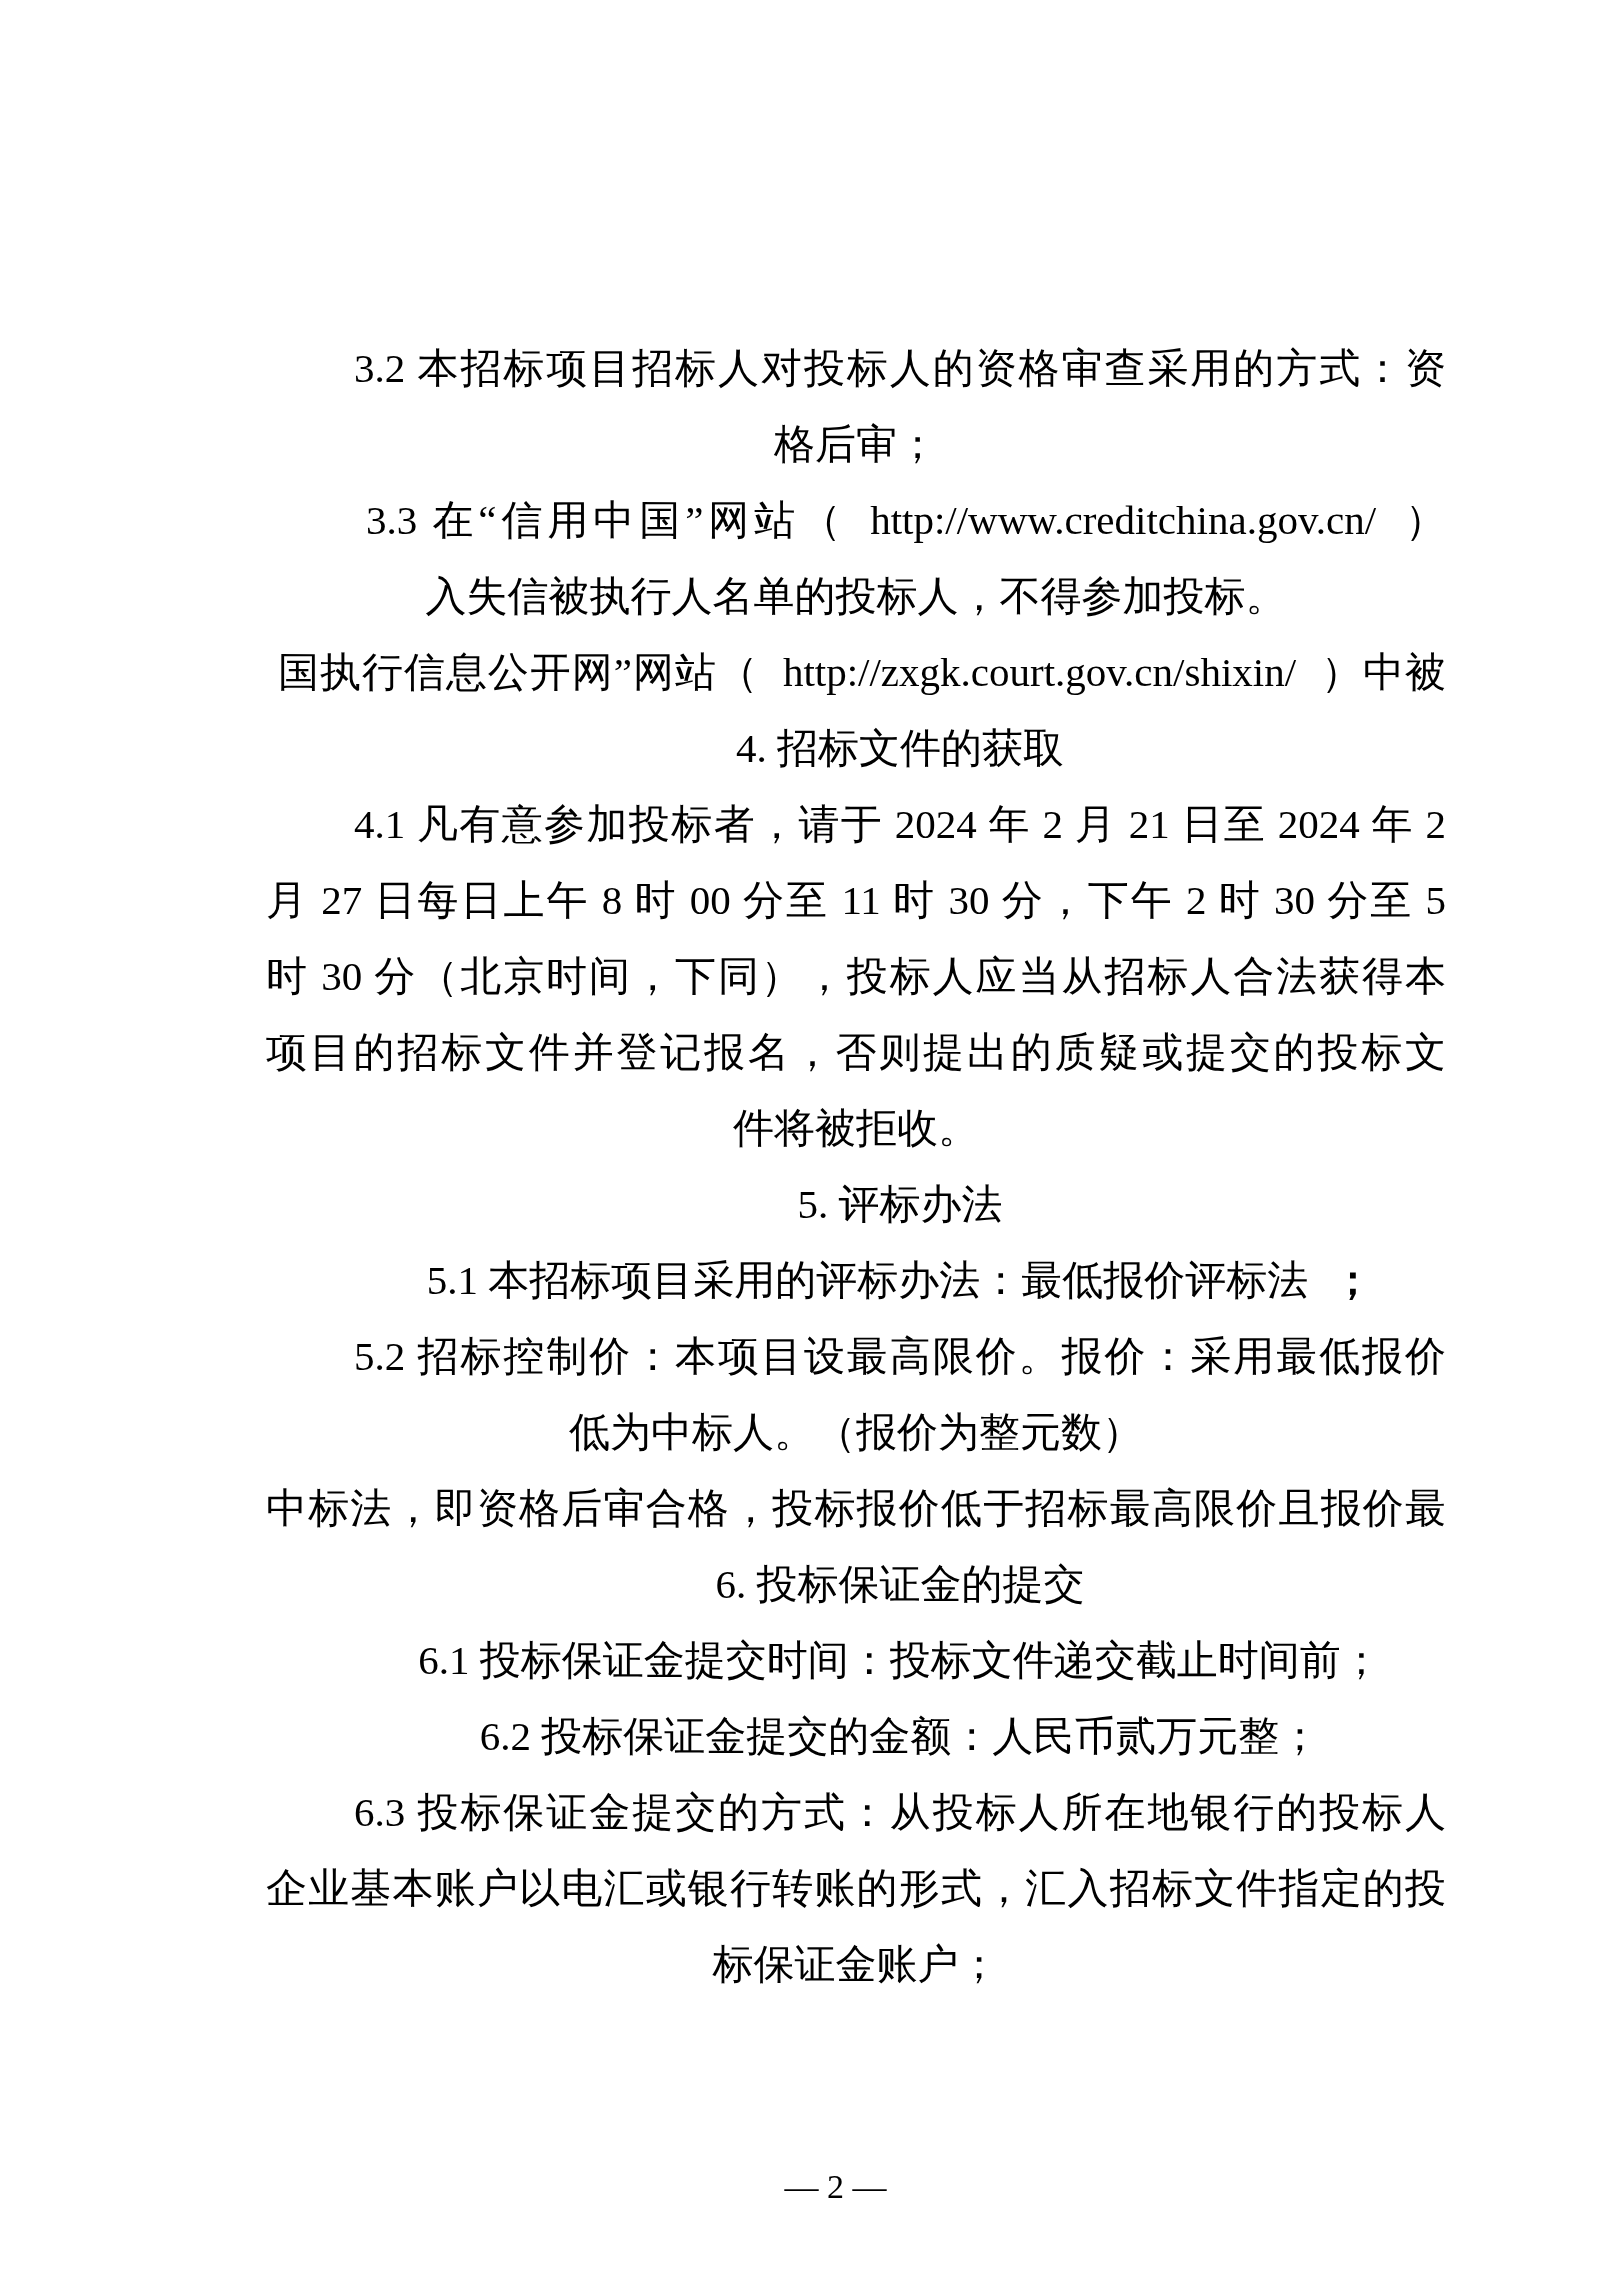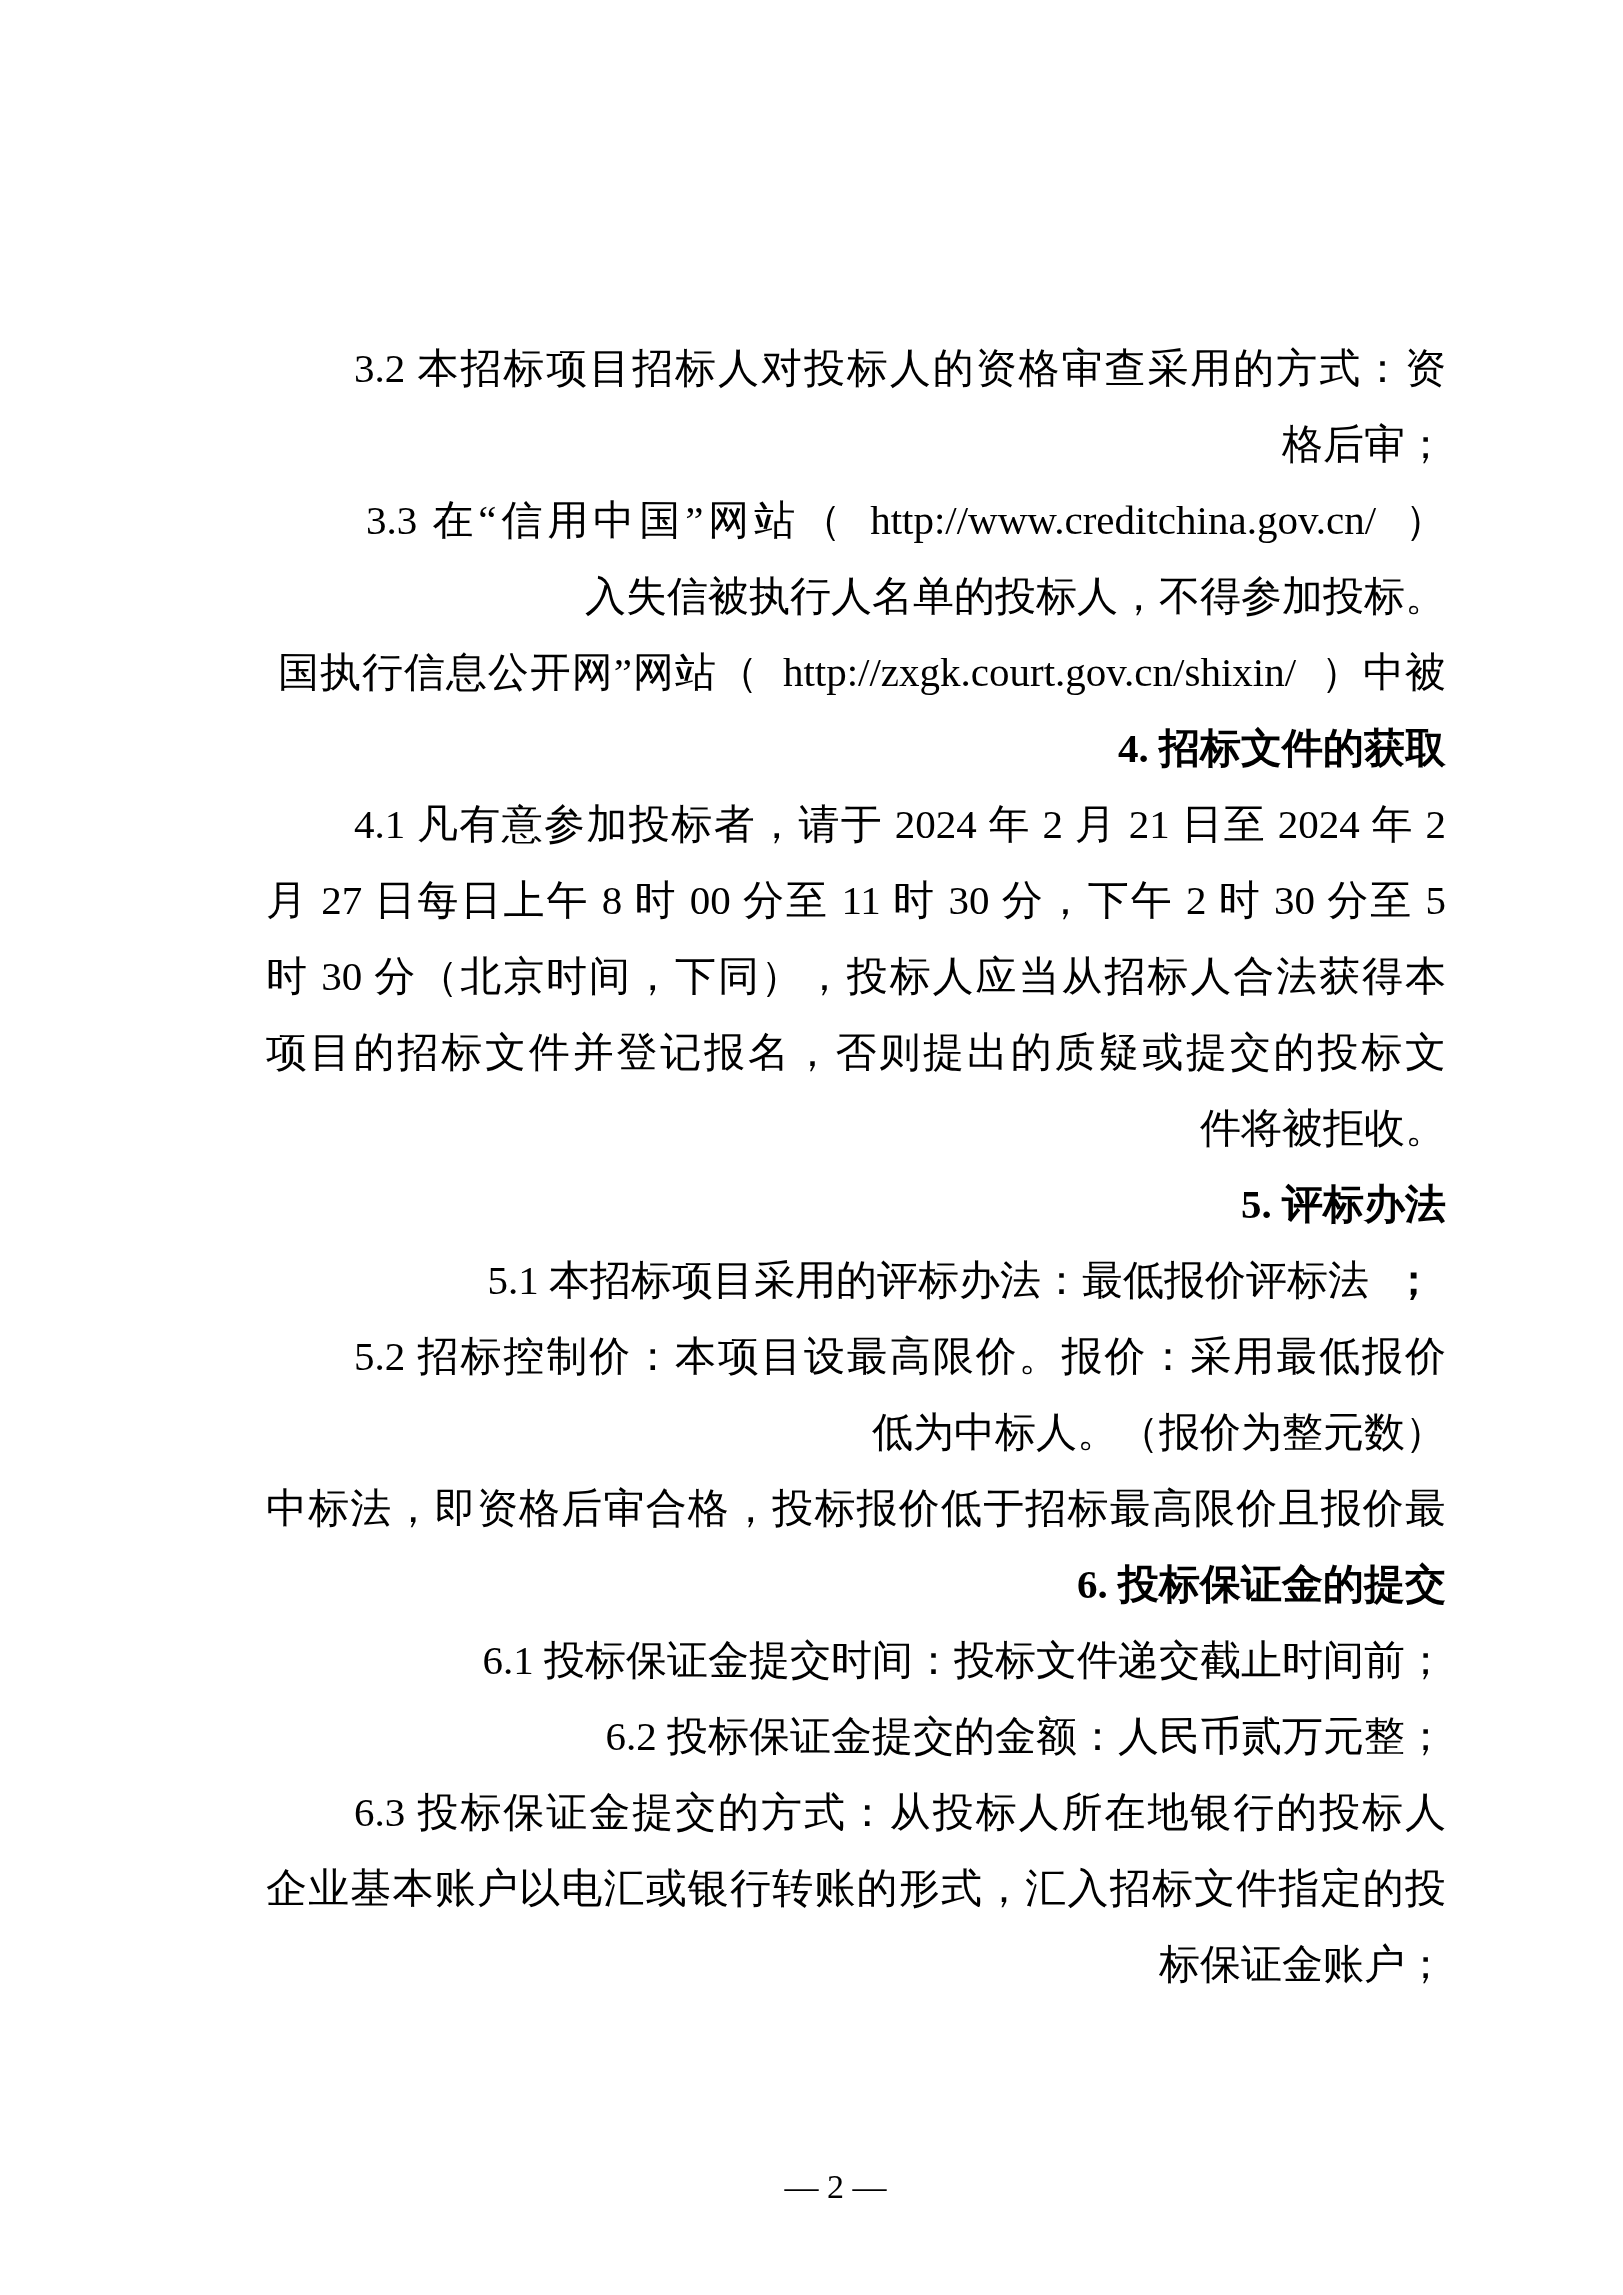--- a/index.html
+++ b/index.html
@@ -17,31 +17,31 @@
     position: absolute;
     left: 218px;
     top: 282px;
     width: 1228px;
   }
   .line {
     height: 76px;
     line-height: 76px;
     font-size: 41px;
     overflow: hidden;
-    text-align: right;
+    text-align: center;
     white-space: nowrap;
   }
   .line.j {
     white-space: normal;
     text-align: justify;
     text-align-last: justify;
     text-justify: inter-ideograph;
   }
   .line.ind { text-indent: 88px; }
-  .line.hd { font-weight: bold; }
+  .line.hd { font-weight: normal; }
   .u {
     text-decoration-color: #9a9a9a;
     text-decoration-thickness: 1.7px;
     text-underline-offset: 7.6px;
   }
   .bold-tail { font-weight: bold; }
   .footer {
     position: absolute;
     left: 0;
     top: 2115px;

